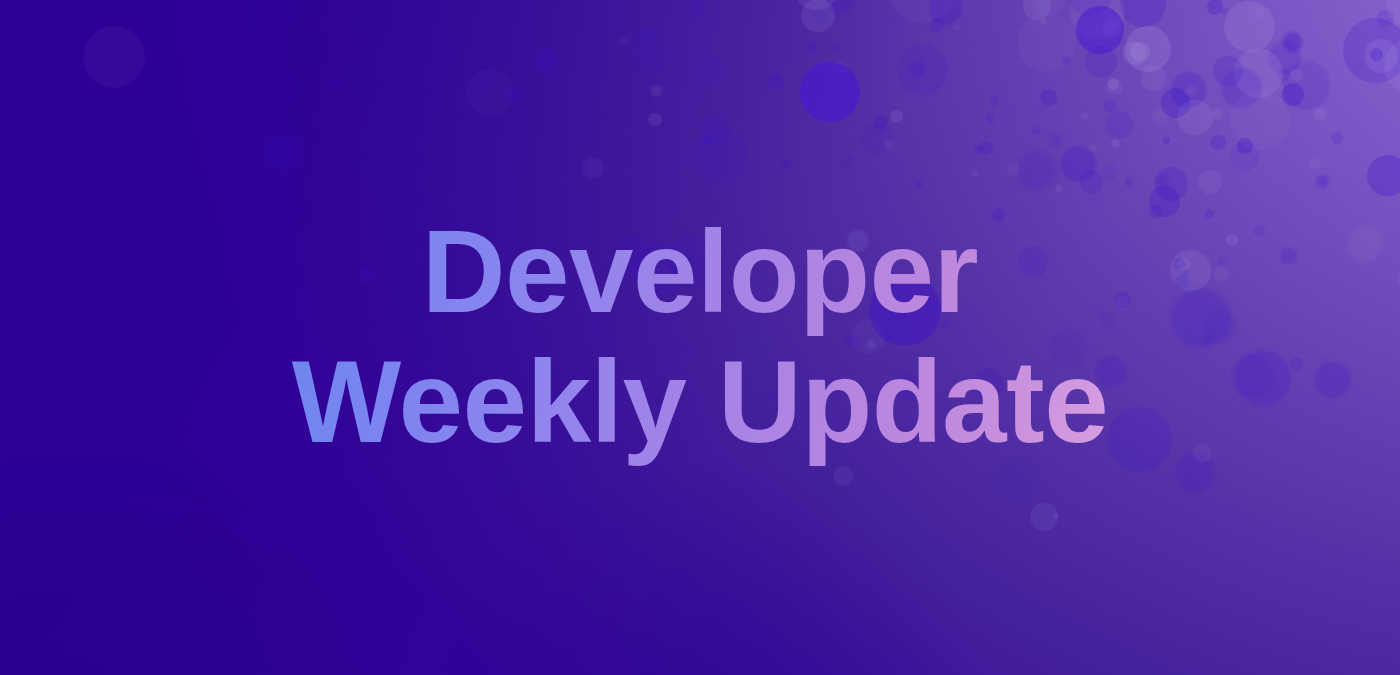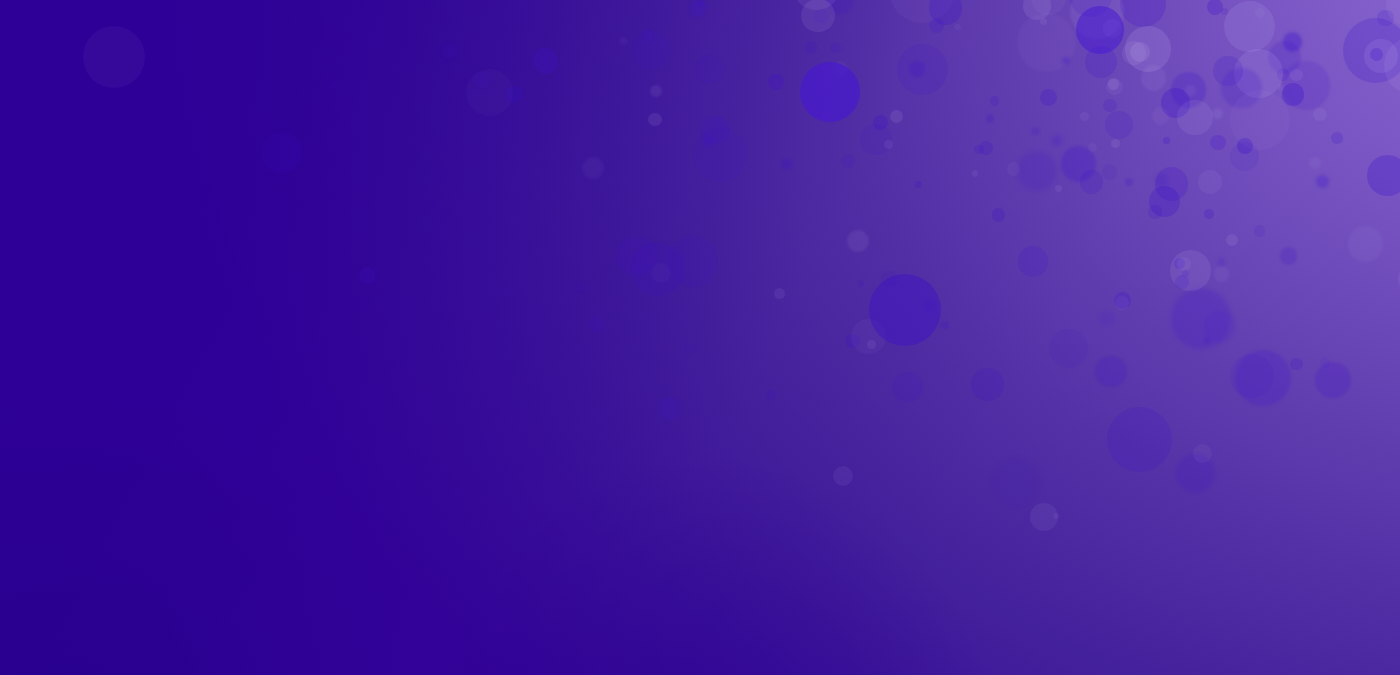--- a/index.html
+++ b/index.html
@@ -294,16 +294,18 @@
     </div>
   <div class="bg-corner-glow"></div>
   <div id="big-circle-layer">
       <div class="big-circle" style="left: 800px; top: 62px; width: 60px; height: 60px; background: rgb(70, 22, 214); opacity: 0.6;"></div>
       <div class="big-circle" style="left: 1076px; top: 6px; width: 48px; height: 48px; background: rgb(70, 22, 214); opacity: 0.5;"></div>
       <div class="big-circle" style="left: 869px; top: 274px; width: 72px; height: 72px; background: rgb(60, 15, 201); opacity: 0.42;"></div>
     </div>
 
   <div class="content">
     <h1 class="headline">
+      <span class="l1">Developer</span>
+      <span class="l2">Weekly Update</span>
     </h1>
   </div>
 
 </div>
 
 </body></html>

